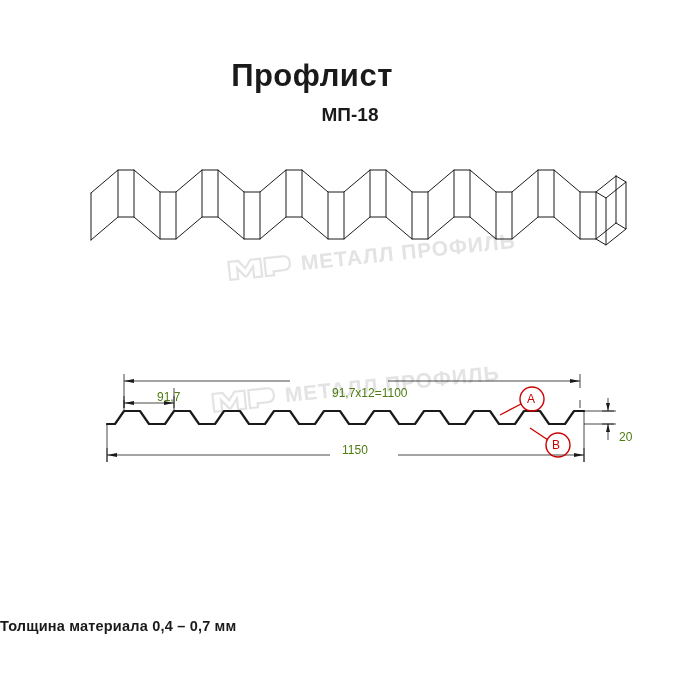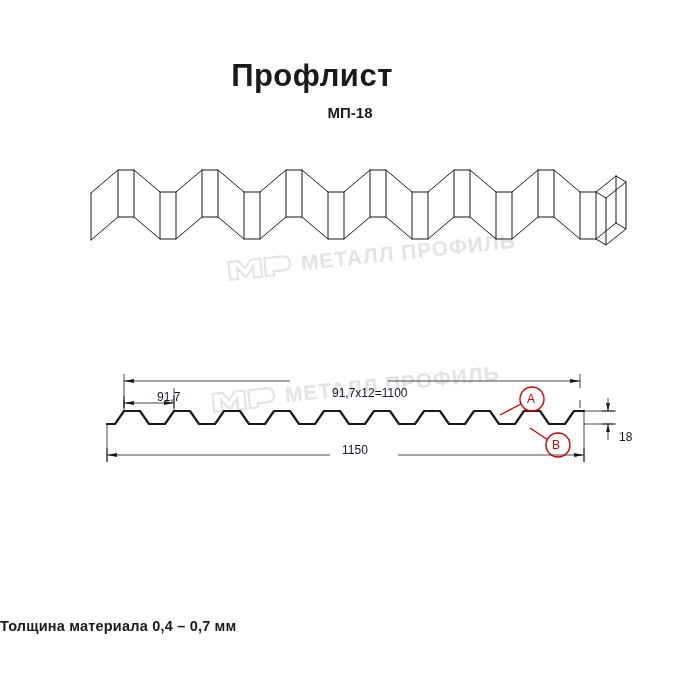--- a/index.html
+++ b/index.html
@@ -31,37 +31,37 @@
     font-size: 31px;
     font-weight: bold;
     letter-spacing: 0.5px;
   }
   .subtitle {
     position: absolute;
     left: 0;
     top: 104px;
     width: 700px;
     text-align: center;
-    font-size: 15px;
+    font-size: 19px;
     font-weight: bold;
   }
   .footnote {
     position: absolute;
     left: 0;
     top: 618px;
     width: 700px;
     text-align: left;
     font-size: 14.5px;
     font-weight: bold;
     letter-spacing: 0.2px;
   }
   .dim-label {
     position: absolute;
     font-size: 12px;
-    color: #0f172a;
+    color: #4d7c0f;
     white-space: nowrap;
   }
   .lbl-top      { left: 296px; top: 386px; margin-left: 36px; }
   .lbl-pitch    { left: 157px; top: 390px; }
   .lbl-bottom   { left: 342px; top: 443px; text-align: right; }
   .lbl-height   { left: 619px; top: 430px; }
   .callout-text {
     position: absolute;
     font-size: 12px;
     color: #cc0000;
@@ -208,18 +208,18 @@
     <path d="M548,440 L530,428"></path>
   </g>
 </svg>
 
 <div class="title">Профлист</div>
 <div class="subtitle">МП-18</div>
 
 <div class="dim-label lbl-top">91,7х12=1100</div>
 <div class="dim-label lbl-pitch">91,7</div>
 <div class="dim-label lbl-bottom">1150</div>
-<div class="dim-label lbl-height">18</div>
+<div class="dim-label lbl-height">20</div>
 
 <div class="callout-text callout-a">A</div>
 <div class="callout-text callout-b">B</div>
 
 <div class="footnote">Толщина материала 0,4 – 0,7 мм</div>
 
 </body></html>

